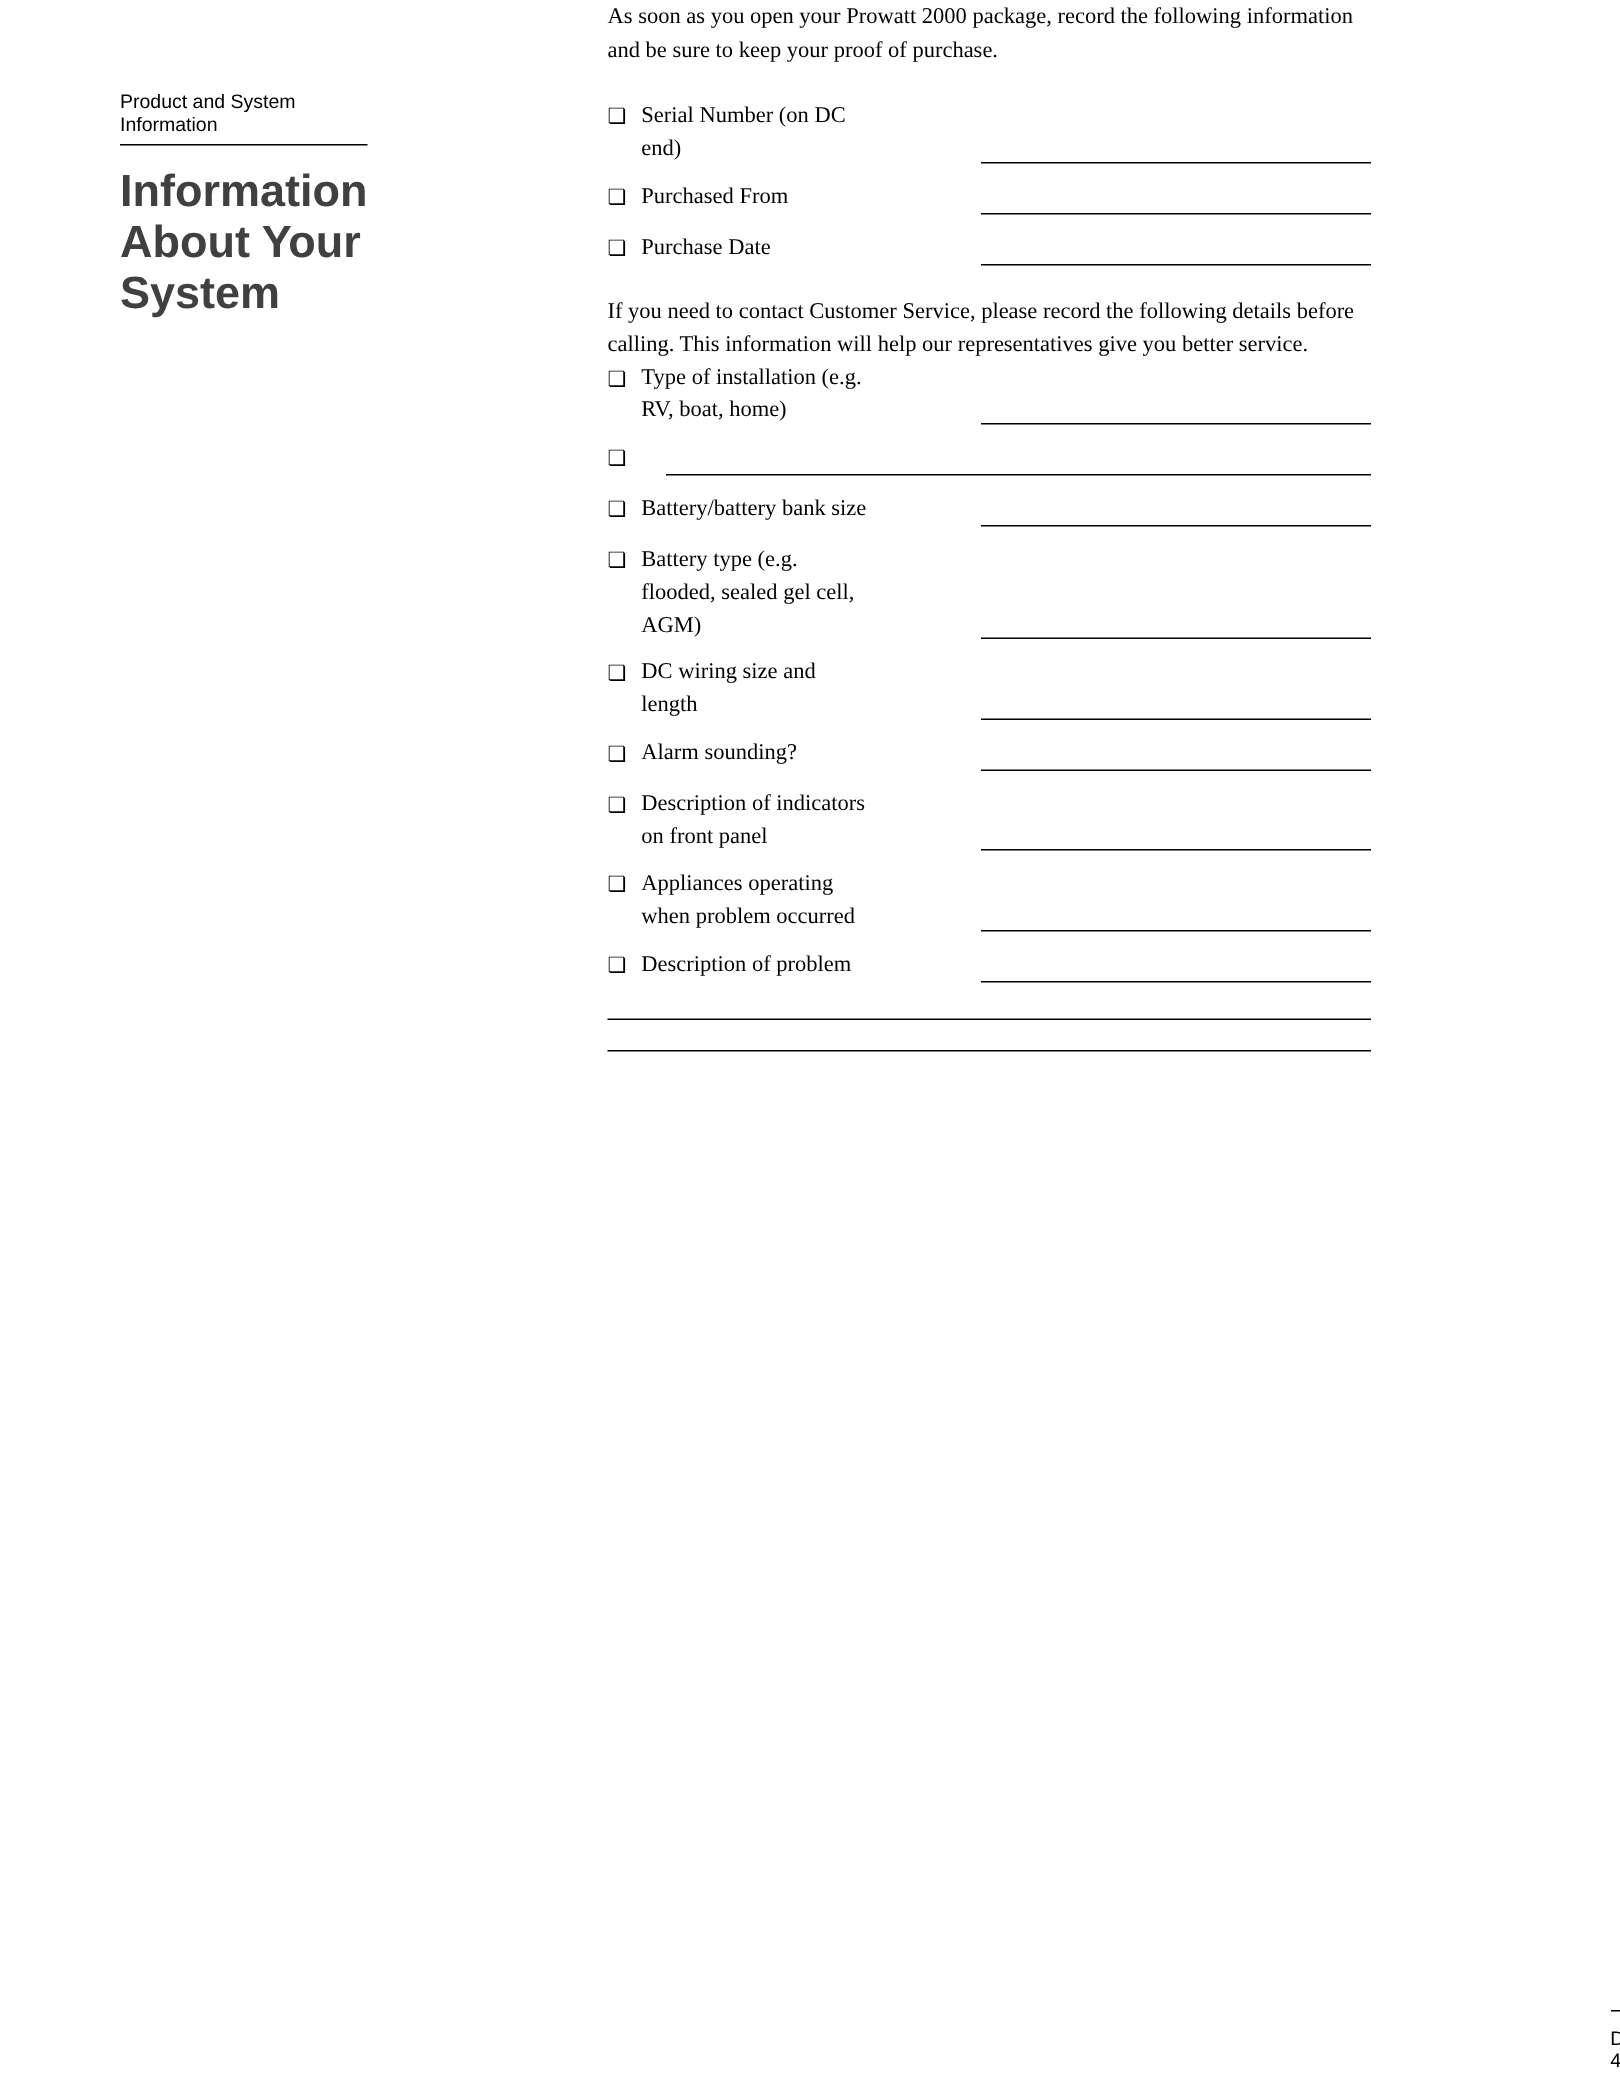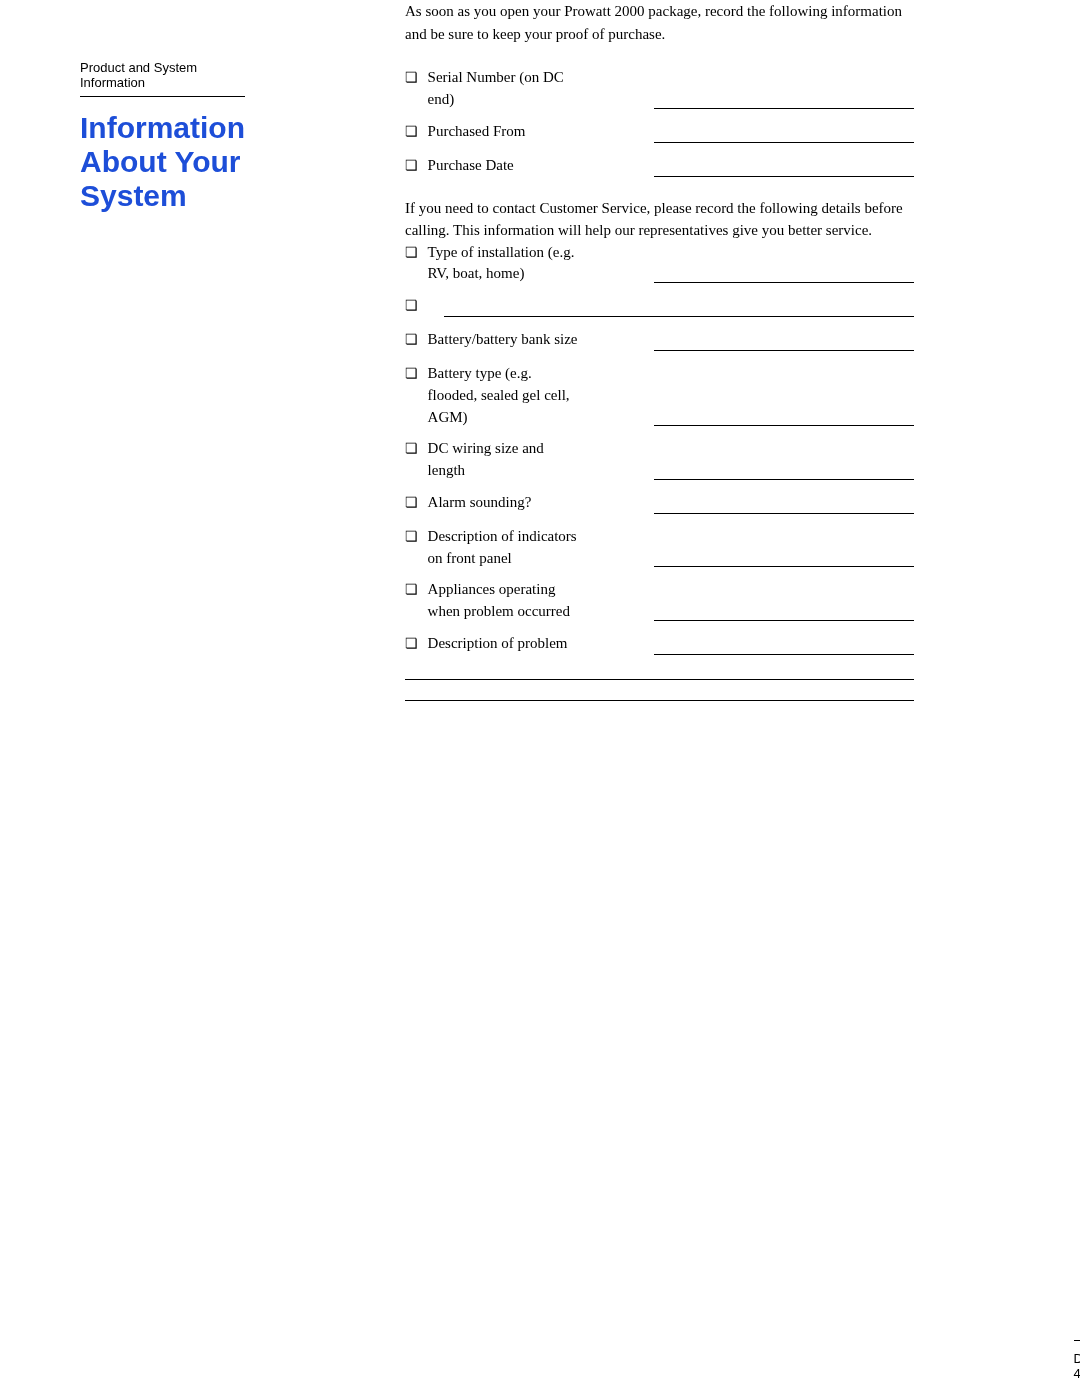--- a/index.html
+++ b/index.html
@@ -41,21 +41,21 @@
       width: 100%;
       height: 1px;
       background: #000;
       margin-bottom: 14px;
     }
 
     .page-title {
       font-family: Arial, Helvetica, sans-serif;
       font-size: 30px;
       font-weight: bold;
-      color: #1d4ed8;
+      color: #404040;
       margin-bottom: 28px;
     }
 
     .content-area {
       padding: 0 80px;
     }
 
     .intro-text {
       font-size: 15px;
       line-height: 1.5;

